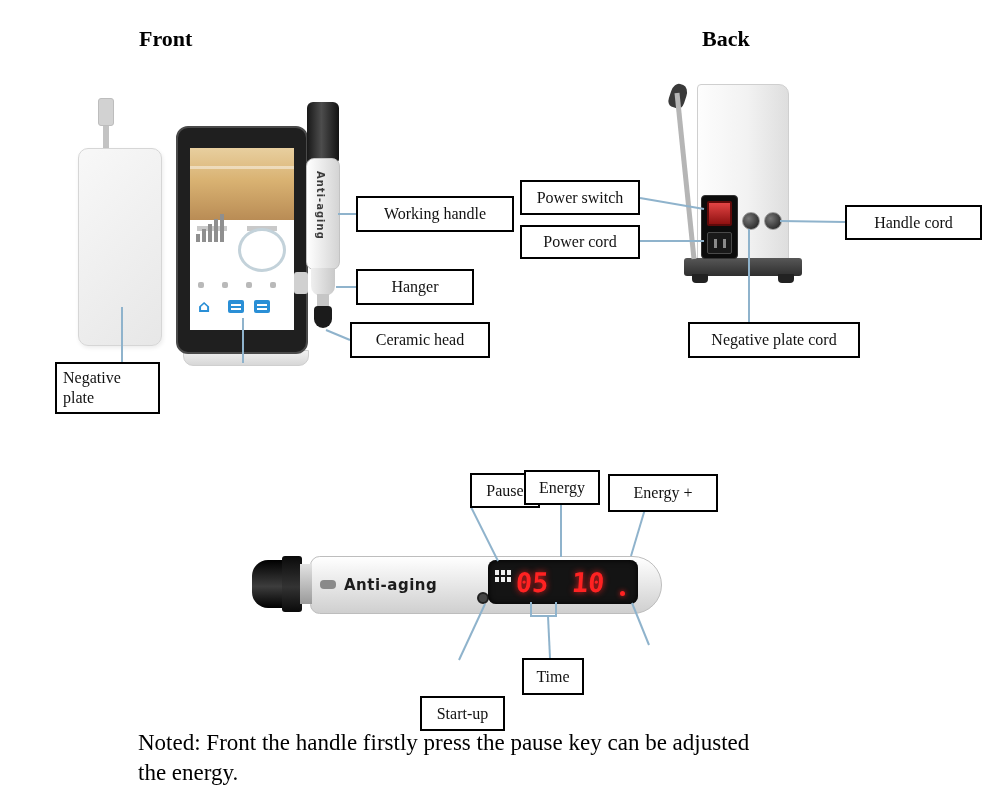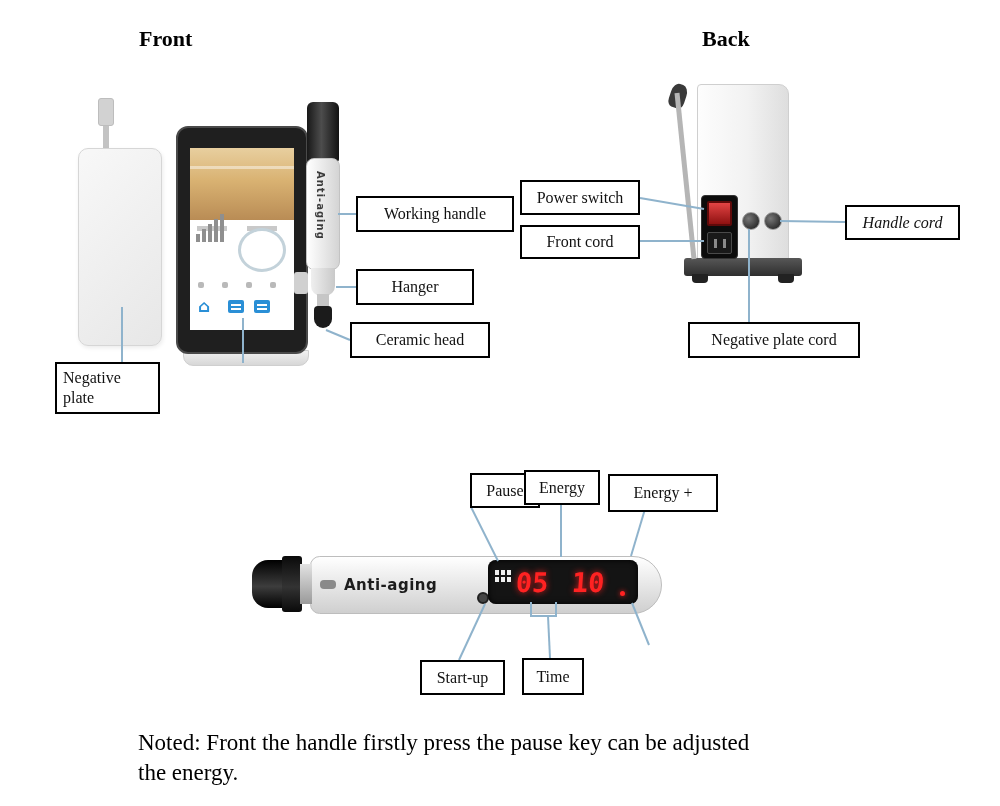--- a/index.html
+++ b/index.html
@@ -201,28 +201,28 @@
     <line class="conn" x1="548" y1="616" x2="550" y2="658"></line>
     <line class="conn" x1="649" y1="645" x2="632" y2="603"></line>
   </svg>
 
   <div class="callout" style="left:356px;top:196px;width:158px;height:36px;">Working handle</div>
   <div class="callout" style="left:356px;top:269px;width:118px;height:36px;">Hanger</div>
   <div class="callout" style="left:350px;top:322px;width:140px;height:36px;">Ceramic head</div>
   <div class="callout left-align" style="left:55px;top:362px;width:105px;height:52px;">Negative plate</div>
 
   <div class="callout" style="left:520px;top:180px;width:120px;height:35px;">Power switch</div>
-  <div class="callout" style="left:520px;top:225px;width:120px;height:34px;">Front cord</div>
-  <div class="callout" style="left:845px;top:205px;width:115px;height:35px;font-style:italic;">Handle cord</div>
+  <div class="callout" style="left:520px;top:225px;width:120px;height:34px;">Power cord</div>
+  <div class="callout" style="left:845px;top:205px;width:137px;height:35px;">Handle cord</div>
   <div class="callout" style="left:688px;top:322px;width:172px;height:36px;">Negative plate cord</div>
 
   <div class="callout" style="left:438px;top:473px;width:70px;height:35px;margin-left:32px;">Pause</div>
   <div class="callout" style="left:524px;top:470px;width:76px;height:35px;">Energy</div>
   <div class="callout" style="left:608px;top:462px;width:110px;height:38px;margin-top:12px;">Energy +</div>
-  <div class="callout" style="left:420px;top:660px;width:85px;height:35px;">Start-up</div>
+  <div class="callout" style="left:420px;top:696px;width:85px;height:35px;">Start-up</div>
   <div class="callout" style="left:522px;top:658px;width:62px;height:37px;">Time</div>
 
   <div class="note">
     <div>Noted: Front the handle firstly press the pause key can be adjusted</div>
     <div>the energy.</div>
   </div>
 
 </div>
 
 </body></html>

